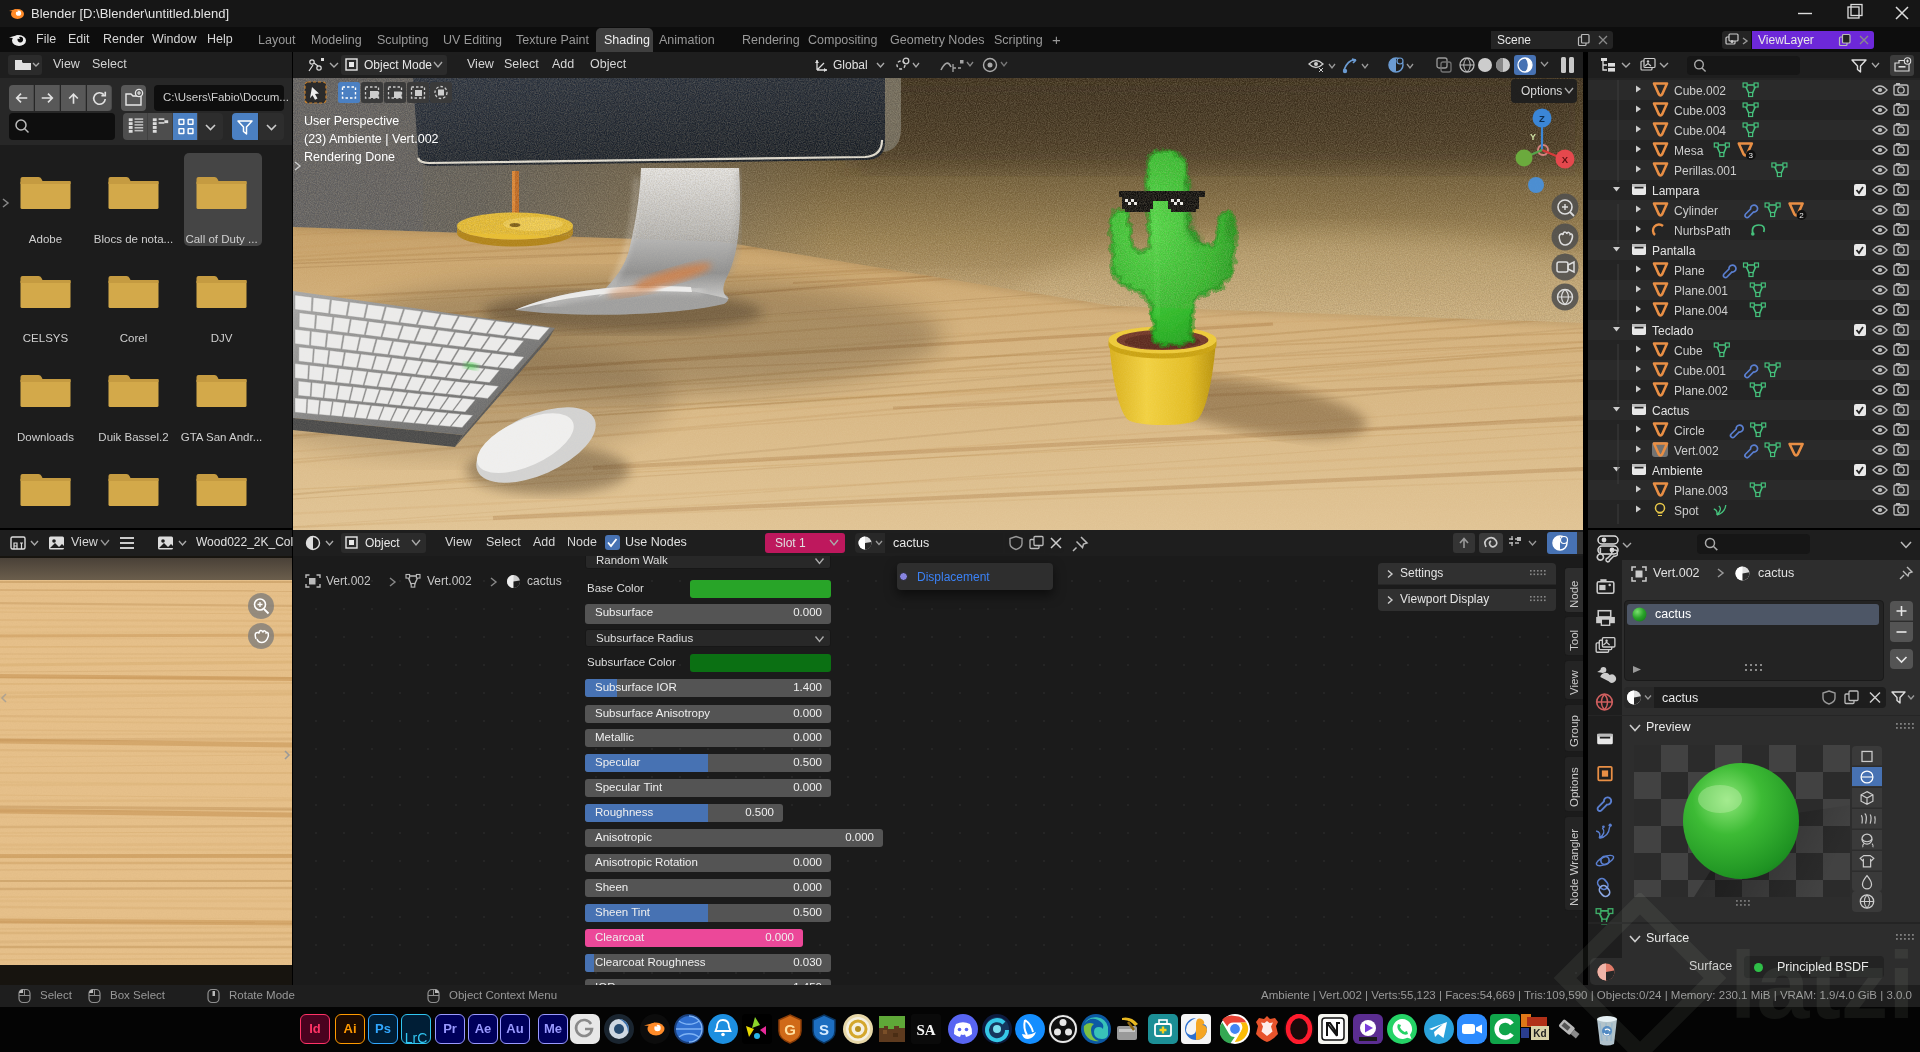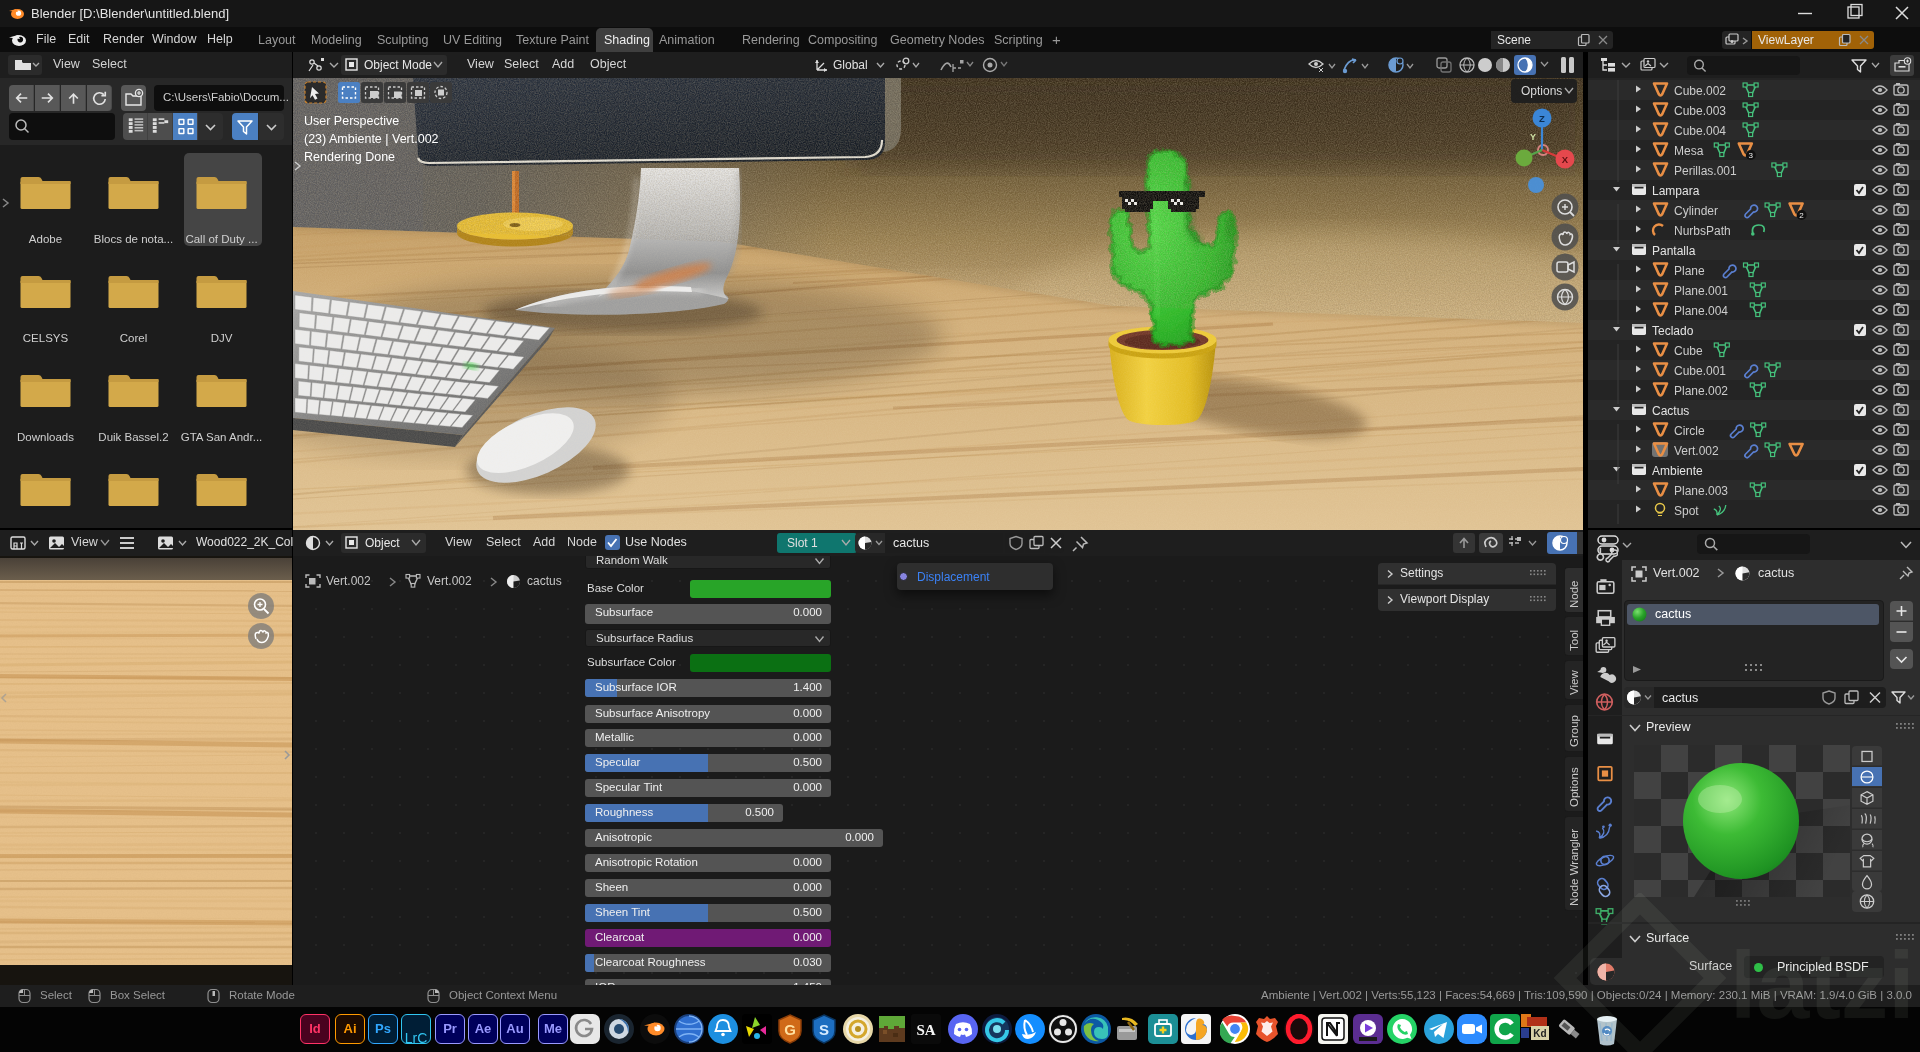--- a/index.html
+++ b/index.html
@@ -65,21 +65,21 @@
       </svg>
 </div>
 <div class="abs" style="left:1722px;top:3.5px;width:29px;height:18px;background:#242424;border-radius:3px 0 0 3px">
  <svg width="29" height="18" viewBox="0 0 29 18">
         <rect x="4" y="6" width="9" height="7" rx="1" fill="none" stroke="#ccc" stroke-width="1.2"></rect>
         <rect x="7" y="3" width="9" height="7" rx="1" fill="#242424" stroke="#ccc" stroke-width="1.2"></rect>
         <circle cx="10" cy="10.5" r="1.5" fill="#ccc"></circle>
         <path d="M21,7 l4,3 -4,3" fill="none" stroke="#999" stroke-width="1.4"></path>
       </svg>
 </div>
-<div class="abs" style="left:1752px;top:3.5px;width:122px;height:18px;background:#a16207;border-radius:0 3px 3px 0">
+<div class="abs" style="left:1752px;top:3.5px;width:122px;height:18px;background:#6d28d9;border-radius:0 3px 3px 0">
  <div class="txt" style="left:6px;top:2.5px;font-size:12px;color:#e8e8e8">ViewLayer</div>
  <svg class="abs" style="right:22px;top:2px" width="14" height="14" viewBox="0 0 14 14">
         <rect x="1.5" y="4" width="7.5" height="8.5" rx="1" fill="none" stroke="#bbb" stroke-width="1.2"></rect>
         <rect x="4.5" y="1.5" width="7.5" height="8.5" rx="1" fill="#242424" stroke="#bbb" stroke-width="1.2"></rect>
       </svg>
  <svg class="abs" style="right:4px;top:3px" width="12" height="12" viewBox="0 0 12 12">
         <path d="M2,2 L10,10 M10,2 L2,10" stroke="#8a8a8a" stroke-width="1.3"></path>
       </svg>
 </div>
 </div>
@@ -1423,21 +1423,21 @@
  <div class="txt" style="left:152px;top:5px;font-size:12.5px;color:#d6d6d6">View</div>
  <div class="txt" style="left:193px;top:5px;font-size:12.5px;color:#d6d6d6">Select</div>
  <div class="txt" style="left:240px;top:5px;font-size:12.5px;color:#d6d6d6">Add</div>
  <div class="txt" style="left:274px;top:5px;font-size:12.5px;color:#d6d6d6">Node</div>
  <div class="abs" style="left:312px;top:5px;width:15px;height:15px;background:#4772b3;border-radius:3px">
   <svg width="15" height="15" viewBox="0 0 15 15">
           <path d="M3,7.5 l3,3.5 5.5,-7" fill="none" stroke="#fff" stroke-width="1.8"></path>
         </svg>
  </div>
  <div class="txt" style="left:332px;top:5px;font-size:12.5px;color:#e0e0e0">Use Nodes</div>
- <div class="abs" style="left:484px;top:3px;width:80px;height:20px;background:#0f766e;border-radius:3px">
+ <div class="abs" style="left:472px;top:3px;width:80px;height:20px;background:#be185d;border-radius:3px">
   <div class="txt" style="left:10px;top:3px;font-size:12px;color:#e0e0e0">Slot 1</div>
   <svg class="abs" style="right:5px;top:5px" width="12" height="10" viewBox="0 0 12 10">
           <path d="M2,2 l4,5 4,-5" fill="none" stroke="#aaa" stroke-width="1.4"></path>
         </svg>
  </div>
  <div class="abs" style="left:562px;top:3px;width:30px;height:20px;background:#282828;border-radius:4px 0 0 4px">
   <svg width="30" height="20" viewBox="0 0 30 20">
           <circle cx="10" cy="10" r="6.5" fill="#ddd"></circle>
           <path d="M10,3.5 a6.5,6.5 0 0 0 0,13 z" fill="#fff"></path>
           <path d="M10,10 l6.4,-1.1 a6.5,6.5 0 0 1 -6.4,7.6 z" fill="#282828"></path>
@@ -1568,21 +1568,21 @@
       </div>
       <div class="abs" style="left:0;top:323px;width:246px;height:18px;background:#545454;border-radius:3px;overflow:hidden">
         <div class="txt" style="left:10px;top:2px;font-size:11.5px;color:#efefef">Sheen</div>
         <div class="txt" style="right:9px;top:2px;font-size:11.5px;color:#efefef">0.000</div>
       </div>
       <div class="abs" style="left:0;top:348px;width:246px;height:18px;background:#545454;border-radius:3px;overflow:hidden">
         <div class="abs" style="left:0;top:0;width:123px;height:18px;background:#4772b3"></div>
         <div class="txt" style="left:10px;top:2px;font-size:11.5px;color:#efefef">Sheen Tint</div>
         <div class="txt" style="right:9px;top:2px;font-size:11.5px;color:#efefef">0.500</div>
       </div>
-      <div class="abs" style="left:0;top:373px;width:246px;height:18px;background:#701a75;border-radius:3px;overflow:hidden">
+      <div class="abs" style="left:0;top:373px;width:218px;height:18px;background:#ec4899;border-radius:3px;overflow:hidden">
         <div class="txt" style="left:10px;top:2px;font-size:11.5px;color:#efefef">Clearcoat</div>
         <div class="txt" style="right:9px;top:2px;font-size:11.5px;color:#efefef">0.000</div>
       </div>
       <div class="abs" style="left:0;top:398px;width:246px;height:18px;background:#545454;border-radius:3px;overflow:hidden">
         <div class="abs" style="left:0;top:0;width:9px;height:18px;background:#4772b3"></div>
         <div class="txt" style="left:10px;top:2px;font-size:11.5px;color:#efefef">Clearcoat Roughness</div>
         <div class="txt" style="right:9px;top:2px;font-size:11.5px;color:#efefef">0.030</div>
       </div>
       <div class="abs" style="left:0;top:423px;width:246px;height:18px;background:#545454;border-radius:3px;overflow:hidden">
         <div class="txt" style="left:10px;top:2px;font-size:11.5px;color:#efefef">IOR</div>

